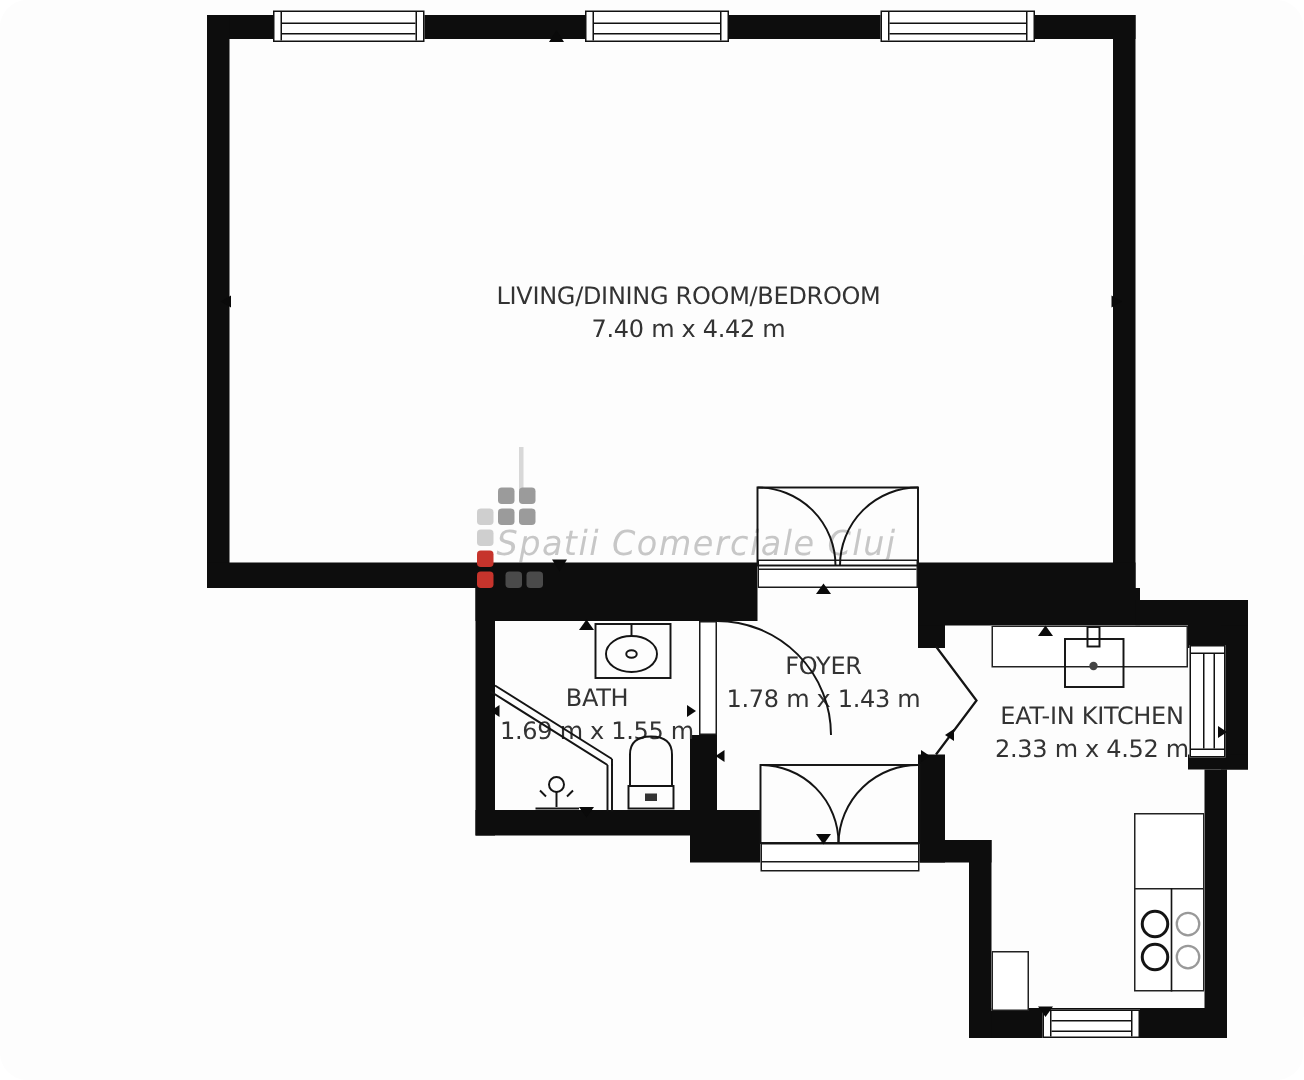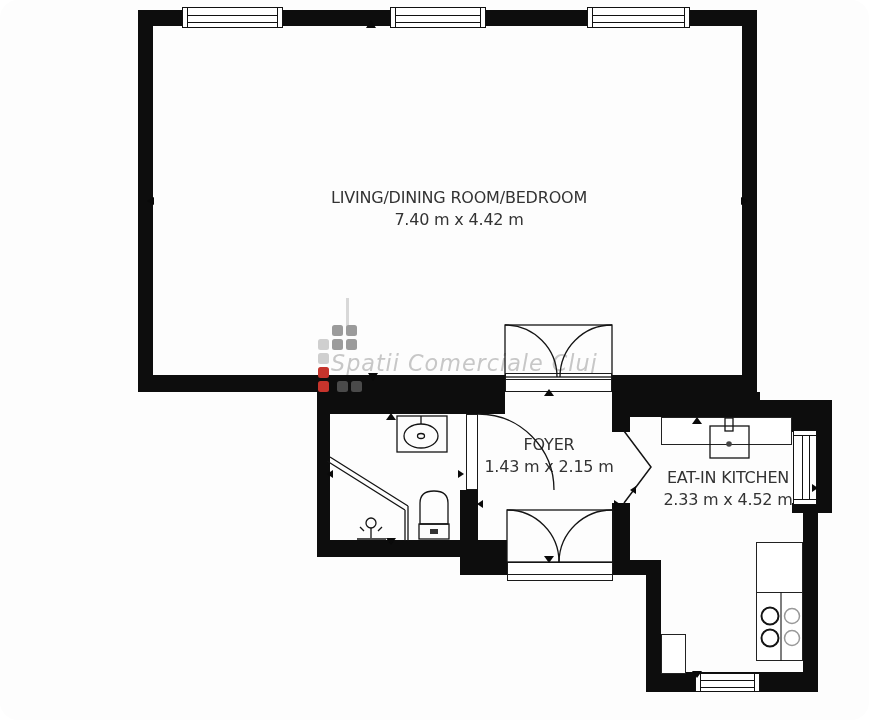--- a/index.html
+++ b/index.html
@@ -150,23 +150,27 @@
       <path d="M697,678 L692,671 L702,671 Z"></path>
       <path d="M630,490 L636,486 L636,494 Z"></path>
       <path d="M818,488 L812,484 L812,492 Z"></path>
     </g>
   </svg>
 
   <div class="room-label" style="left:459px;top:208px">
     <div class="rname">LIVING/DINING ROOM/BEDROOM</div>
     <div class="rdims">7.40 m x 4.42 m</div>
   </div>
+  <div class="room-label" style="left:398px;top:476px">
+    <div class="rname">BATH</div>
+    <div class="rdims">1.69 m x 1.55 m</div>
+  </div>
   <div class="room-label" style="left:549px;top:455px">
     <div class="rname">FOYER</div>
-    <div class="rdims">1.43 m x 2.15 m</div>
+    <div class="rdims">1.78 m x 1.43 m</div>
   </div>
   <div class="room-label" style="left:728px;top:488px">
     <div class="rname">EAT-IN KITCHEN</div>
     <div class="rdims">2.33 m x 4.52 m</div>
   </div>
 
   <div class="wm-bar"></div>
   <div class="wm-text">Spatii Comerciale Cluj</div>
   <div>
     <div class="wm-sq" style="left:332px;top:325px;background:var(--logo-gray)"></div>

